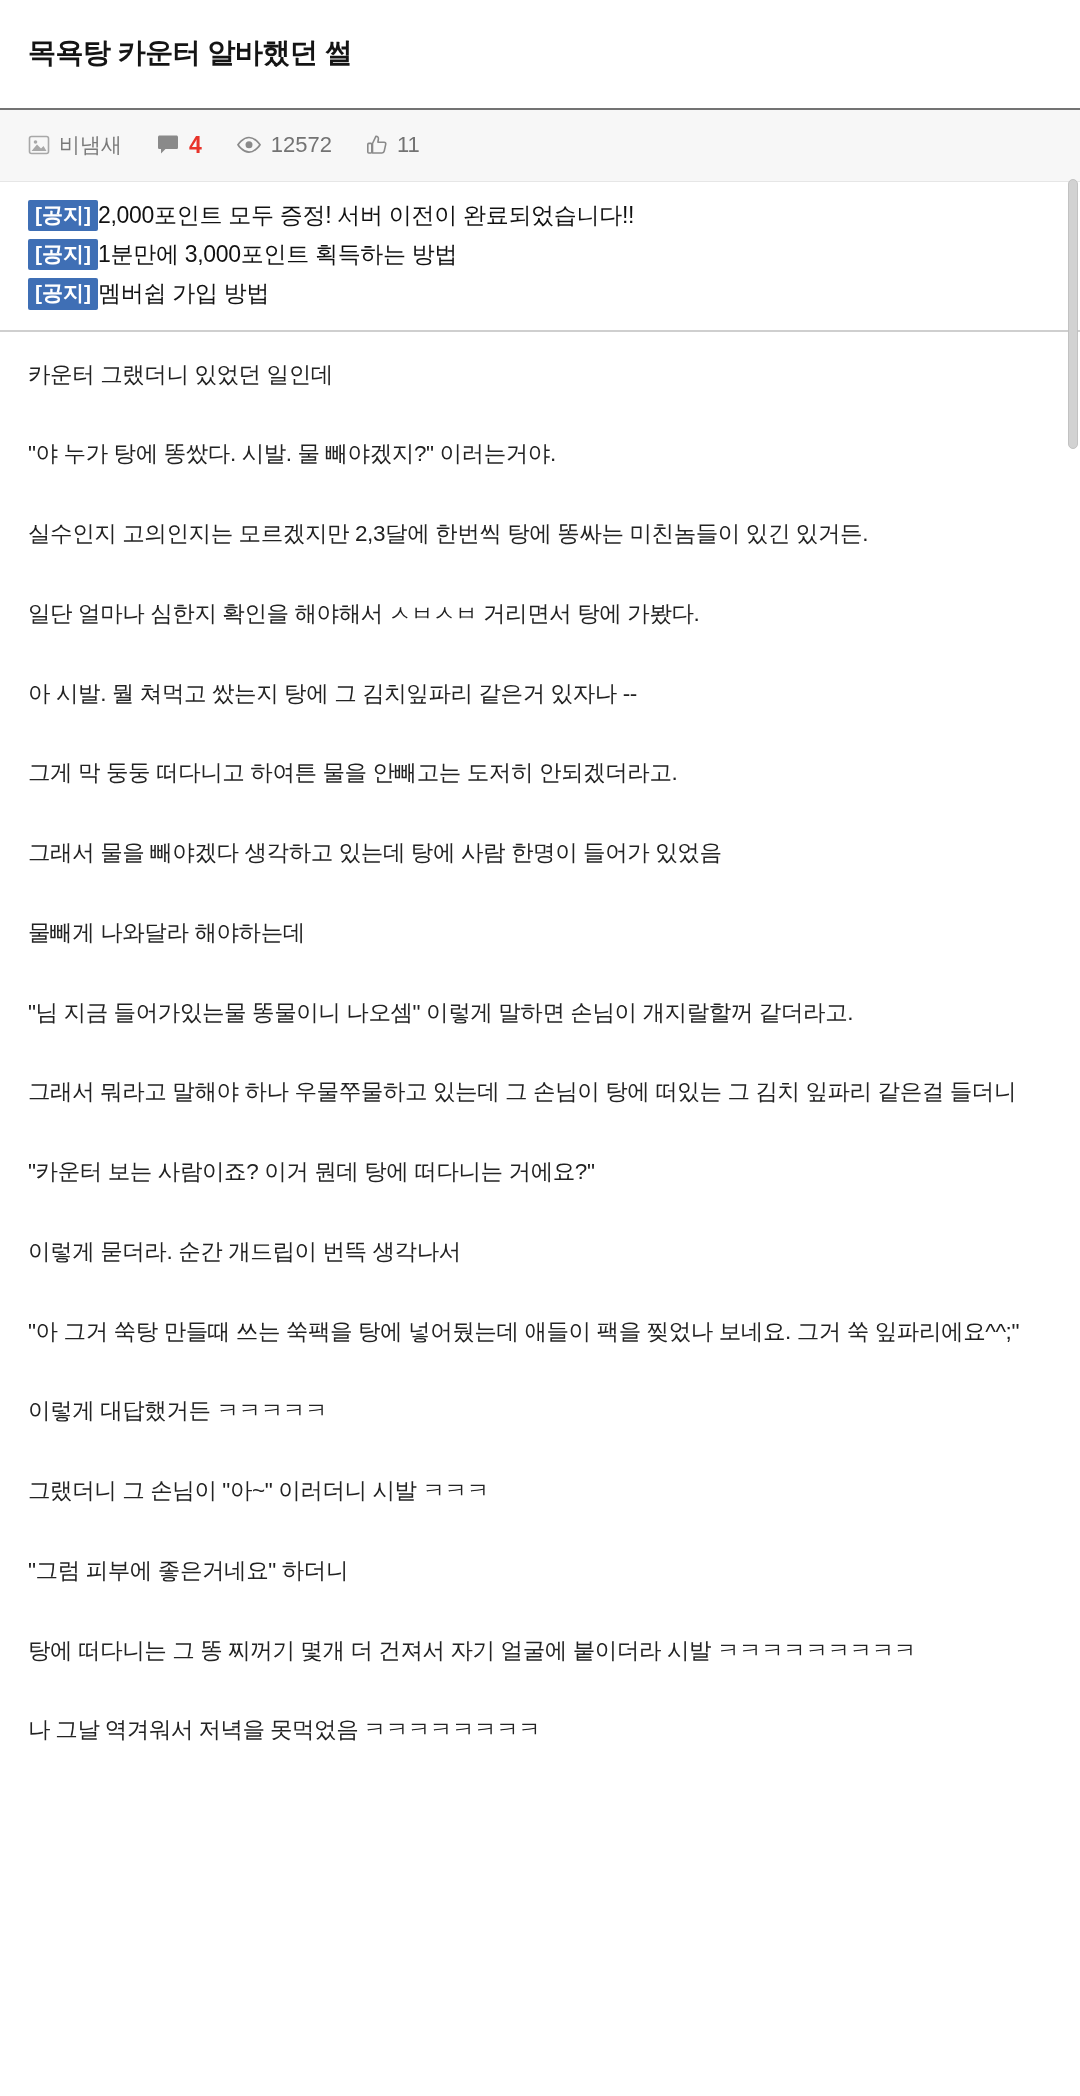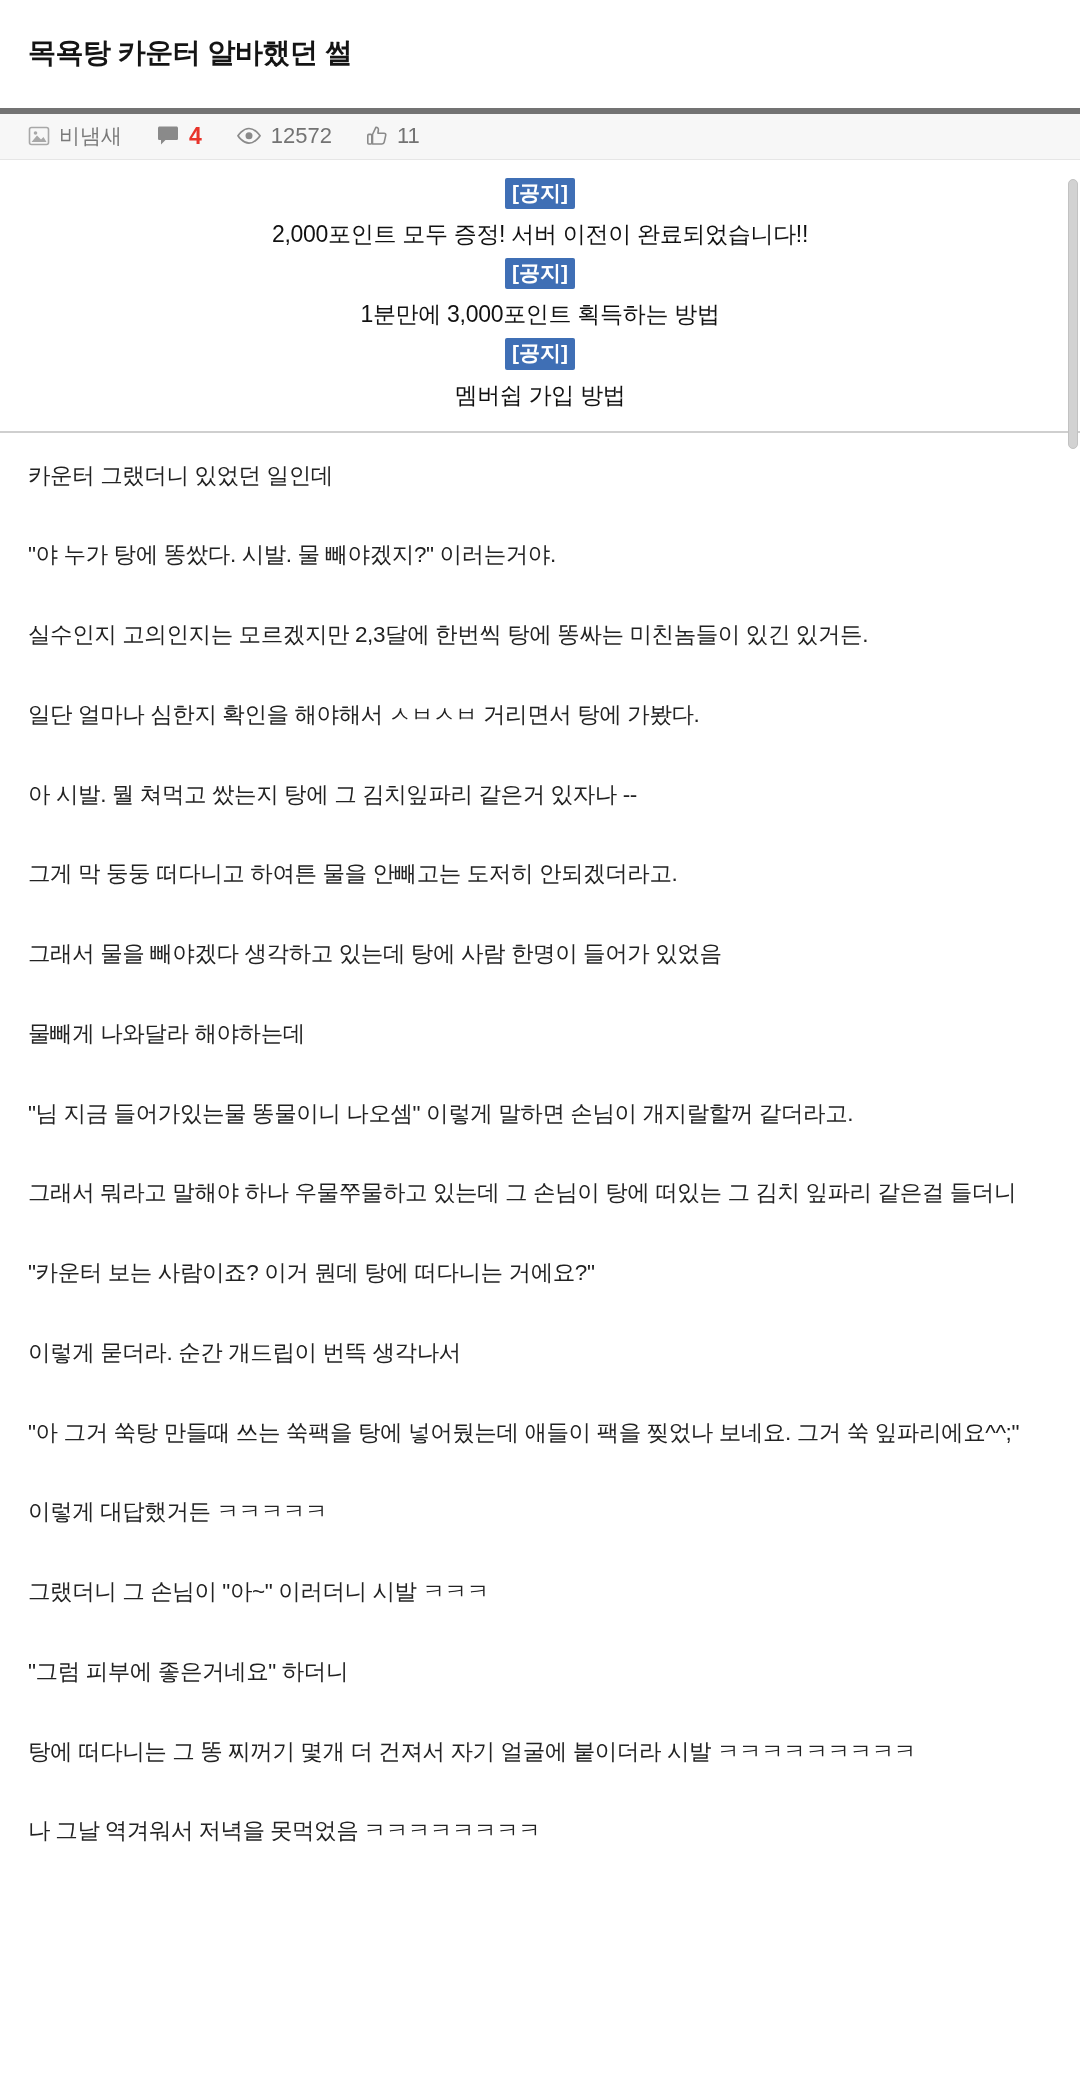--- a/index.html
+++ b/index.html
@@ -27,23 +27,23 @@
     font-weight: bold;
     color: #141414;
     padding: 16px 28px 18px 28px;
     line-height: 1.3;
     letter-spacing: -0.5px;
   }
 
   
   .meta-bar {
     background: #f7f7f7;
-    border-top: 6px solid #737373;
+    border-top: 2px solid #737373;
     border-bottom: 1px solid #e6e6e6;
-    height: 52px;
+    height: 74px;
     display: flex;
     align-items: center;
     padding: 0 28px;
     box-sizing: border-box;
     gap: 34px;
   }
   .meta-item {
     display: flex;
     align-items: center;
     gap: 9px;
@@ -61,24 +61,22 @@
   }
   .icon svg { display: block; }
 
   
   .notice-block {
     padding: 14px 28px 16px 28px;
     border-bottom: 2px solid #cfcfcf;
   }
   .notice-row {
     display: flex;
-    align-items: center;
-    gap: 10px;
+    align-items: flex-start;
     padding: 4px 0;
-    flex-direction: column;
   }
   .notice-tag {
     background: #3f6fb5;
     color: #ffffff;
     font-size: 21px;
     font-weight: bold;
     padding: 2px 7px 3px 7px;
     border-radius: 2px;
     line-height: 1.25;
     white-space: nowrap;

